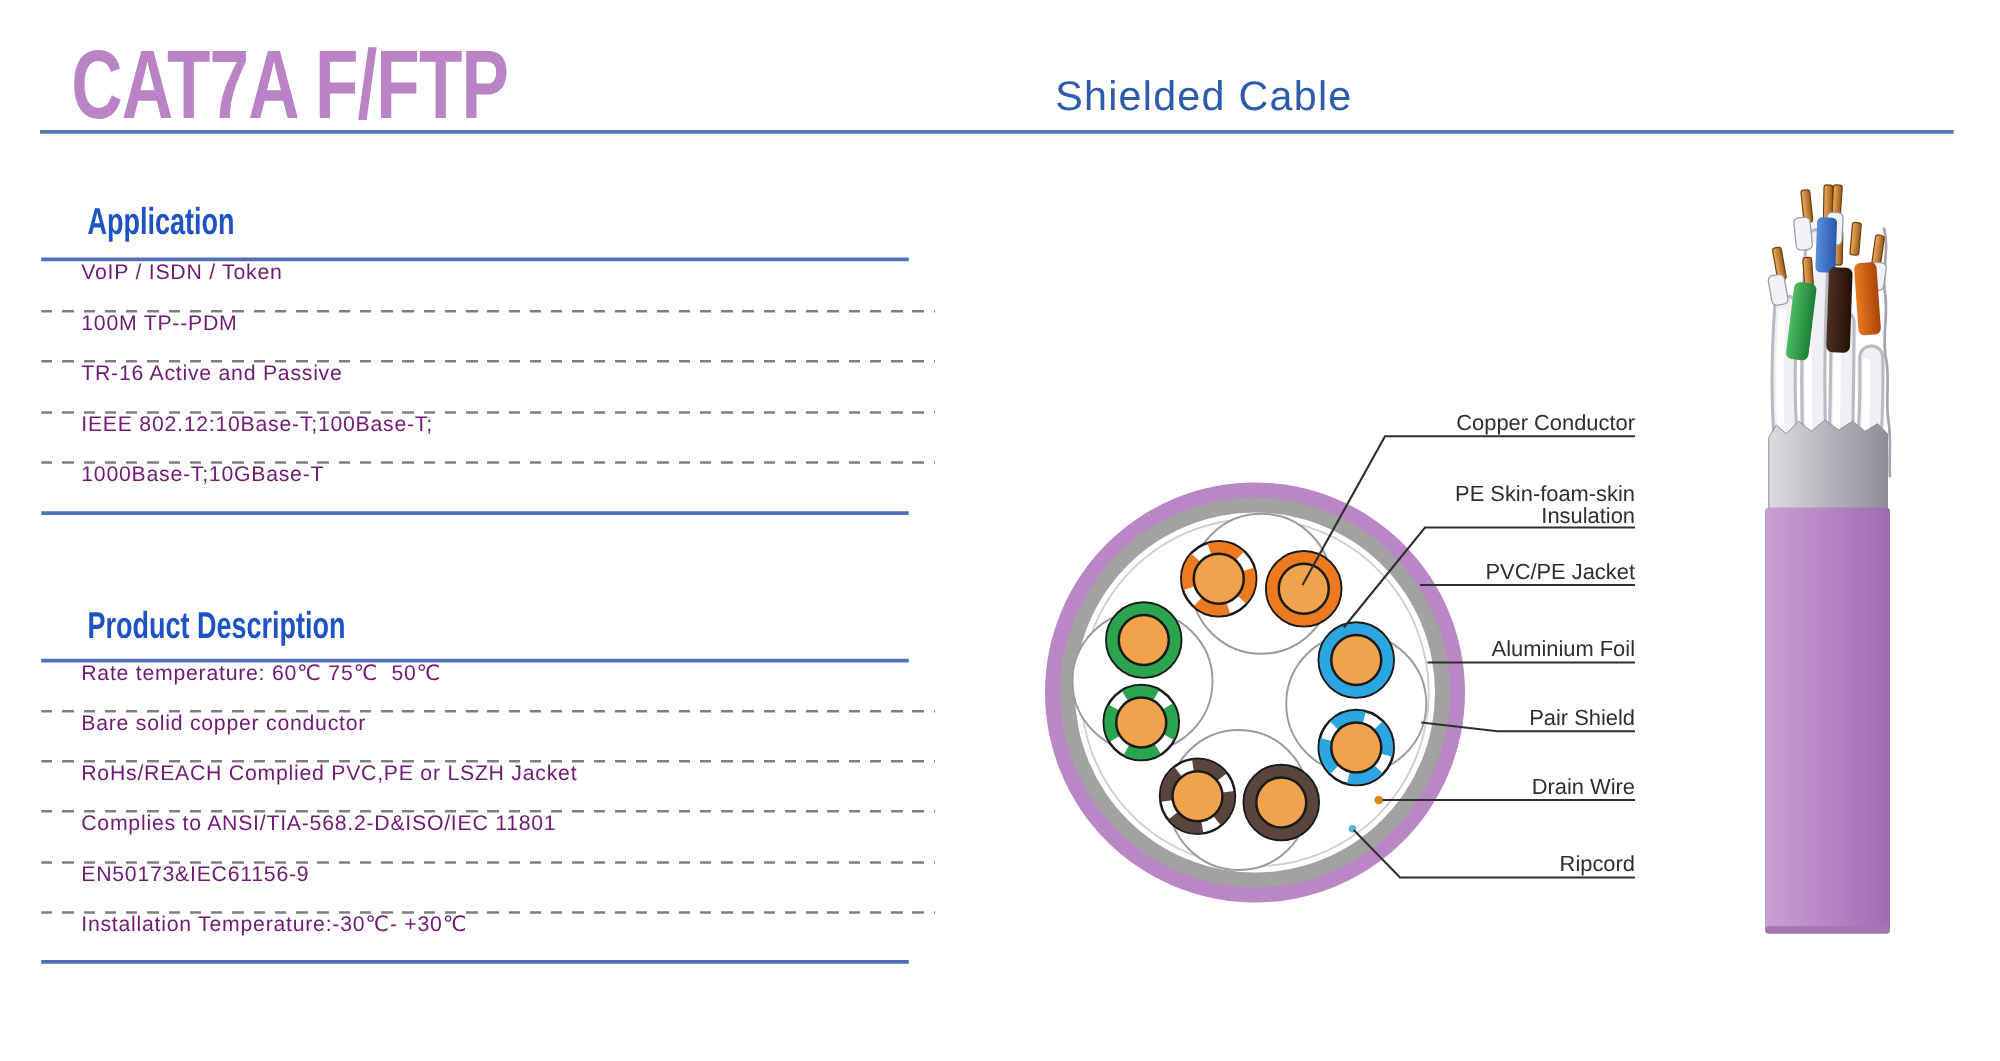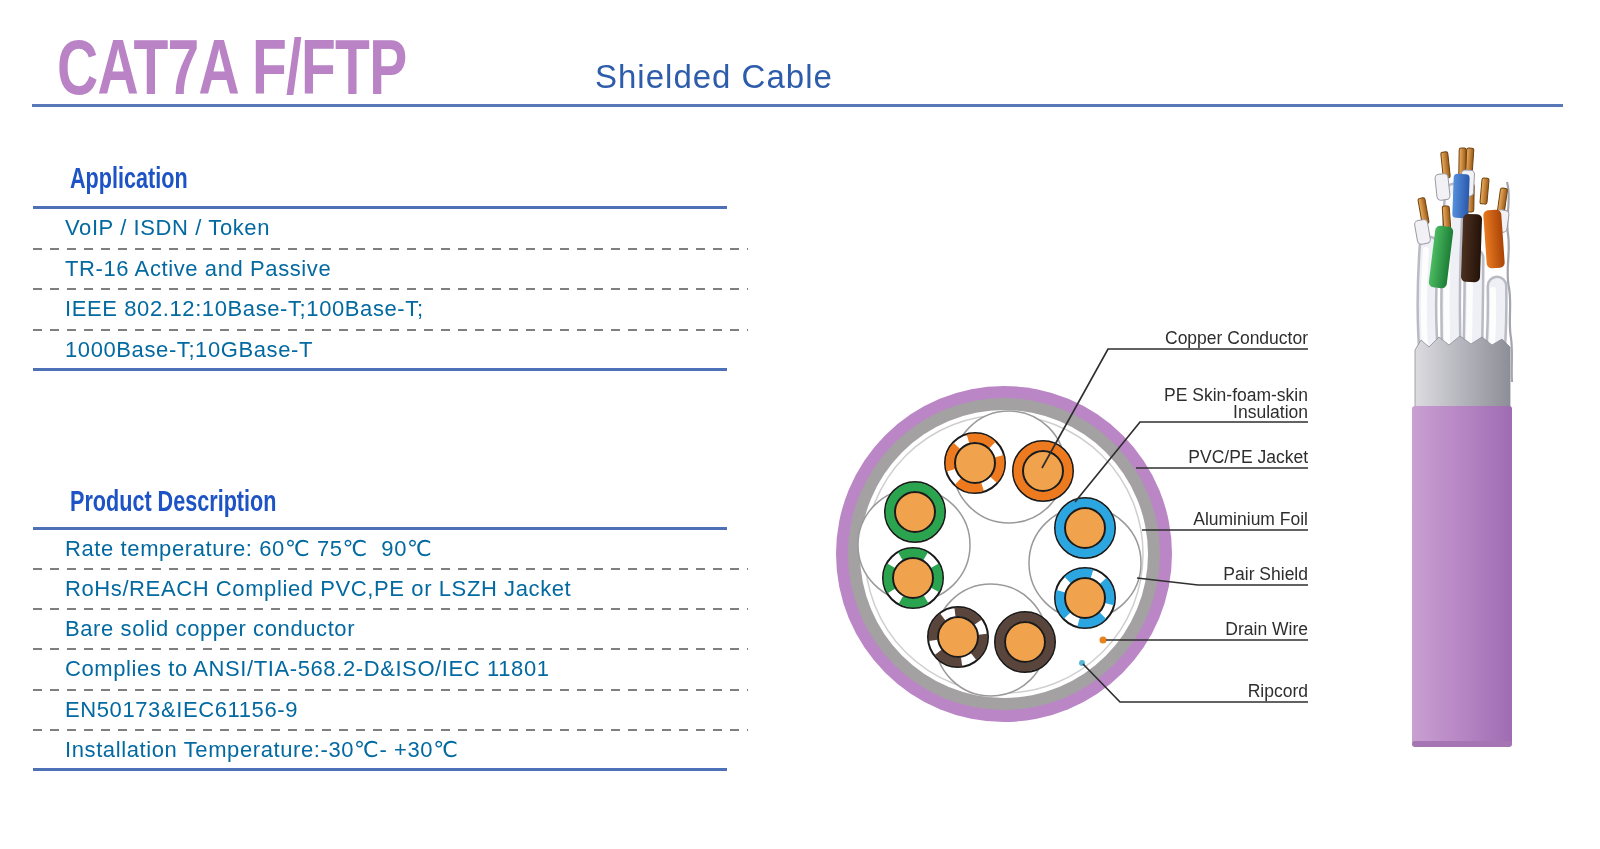--- a/index.html
+++ b/index.html
@@ -2,31 +2,31 @@
 <html><head>
 <meta charset="utf-8">
 <style>
   html,body{margin:0;padding:0;background:#ffffff;}
   .page{position:relative;width:1600px;height:849px;background:#ffffff;overflow:hidden;
         font-family:"Liberation Sans","DejaVu Sans",sans-serif;}
 
   
   .title{position:absolute;left:57px;top:28px;font-size:78px;line-height:1;font-weight:bold;
          color:#b983c6;transform:scaleX(.73);transform-origin:left top;letter-spacing:-1px;white-space:nowrap;}
-  .subtitle{position:absolute;left:595px;top:58px;width:474px;text-align:left;
+  .subtitle{position:absolute;left:608px;top:58px;width:474px;text-align:right;
             font-size:33px;color:#2d5cab;letter-spacing:1px;white-space:nowrap;}
   .top-rule{position:absolute;left:32px;top:104px;width:1531px;height:3px;background:#5878b8;}
 
   
   .section-heading{position:absolute;font-size:30px;font-weight:bold;color:#1d53c5;line-height:1;
                    transform:scaleX(.72);transform-origin:left top;letter-spacing:0;white-space:nowrap;}
   .heading-rule{position:absolute;height:3px;background:#4e70b7;}
   .rows{position:absolute;}
-  .rule-row{position:relative;display:flex;align-items:center;padding-left:32px;
-            font-size:22px;letter-spacing:.6px;color:#0369a1;white-space:pre;}
+  .rule-row{position:relative;display:flex;padding-left:32px;
+            font-size:17px;letter-spacing:.6px;color:#701a75;white-space:pre;}
   .rows-app .rule-row{height:40.6px;}
   .rows-pd  .rule-row{height:40.15px;}
   .rule-row::after{content:"";position:absolute;left:0;right:0;bottom:-1px;height:2px;
             background:repeating-linear-gradient(90deg,#7f7f7f 0 9px,transparent 9px 17px);}
   .rows .rule-row:last-child::after{background:#4e70b7;height:3px;right:21px;}
 
   
   .xsec-svg{position:absolute;left:800px;top:310px;}
   .cable3d-svg{position:absolute;left:1350px;top:118px;}
   .diag-label{font-family:"Liberation Sans","DejaVu Sans",sans-serif;font-size:17.5px;fill:#2e2e2e;}
@@ -37,31 +37,32 @@
 <div class="page">
 
   <div class="title">CAT7A F/FTP</div>
   <div class="subtitle">Shielded Cable</div>
   <div class="top-rule"></div>
 
   <div class="section-heading" style="left:70px;top:163px;">Application</div>
   <div class="heading-rule" style="left:33px;top:206px;width:694px;"></div>
   <div class="rows rows-app" style="left:33px;top:208px;width:715px;">
       <div class="rule-row"><span>VoIP / ISDN / Token</span></div>
+      <div class="rule-row"><span>100M TP--PDM</span></div>
       <div class="rule-row"><span>TR-16 Active and Passive</span></div>
       <div class="rule-row"><span>IEEE 802.12:10Base-T;100Base-T;</span></div>
       <div class="rule-row"><span>1000Base-T;10GBase-T</span></div>
     </div>
 
   <div class="section-heading" style="left:70px;top:486px;">Product Description</div>
   <div class="heading-rule" style="left:33px;top:527px;width:694px;"></div>
   <div class="rows rows-pd" style="left:33px;top:529px;width:715px;">
-      <div class="rule-row"><span>Rate temperature: 60℃ 75℃  90℃</span></div>
+      <div class="rule-row"><span>Rate temperature: 60℃ 75℃  50℃</span></div>
+      <div class="rule-row"><span>Bare solid copper conductor</span></div>
       <div class="rule-row"><span>RoHs/REACH Complied PVC,PE or LSZH Jacket</span></div>
-      <div class="rule-row"><span>Bare solid copper conductor</span></div>
       <div class="rule-row"><span>Complies to ANSI/TIA-568.2-D&amp;ISO/IEC 11801</span></div>
       <div class="rule-row"><span>EN50173&amp;IEC61156-9</span></div>
       <div class="rule-row"><span>Installation Temperature:-30℃- +30℃</span></div>
     </div>
 
   <svg class="xsec-svg" width="540" height="430" viewBox="0 0 540 430">
 
     <circle cx="204" cy="244" r="168" fill="#bb86c6"></circle>
     <circle cx="204" cy="244" r="156" fill="#a3a1a1"></circle>
     <circle cx="204" cy="244" r="144" fill="#ffffff"></circle>

